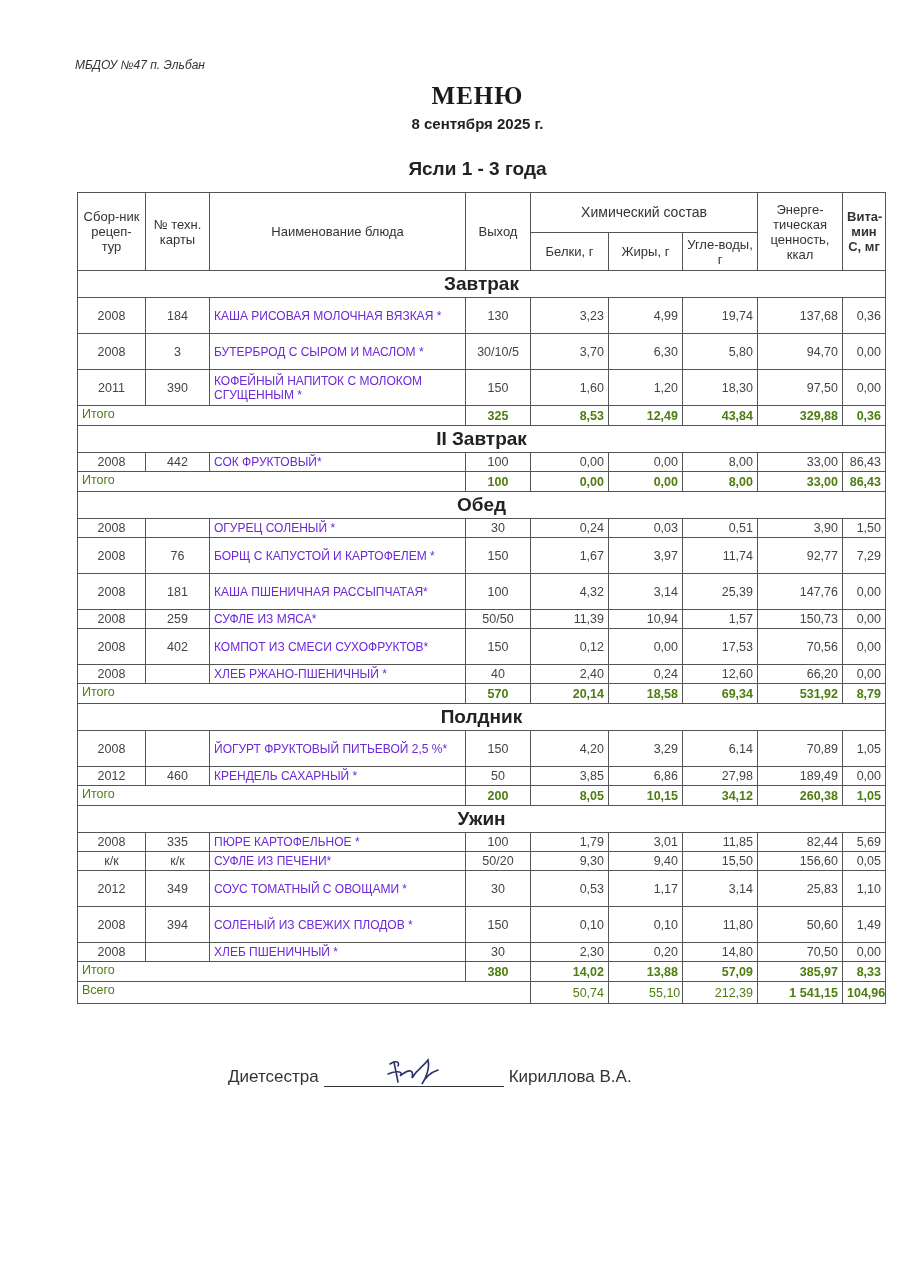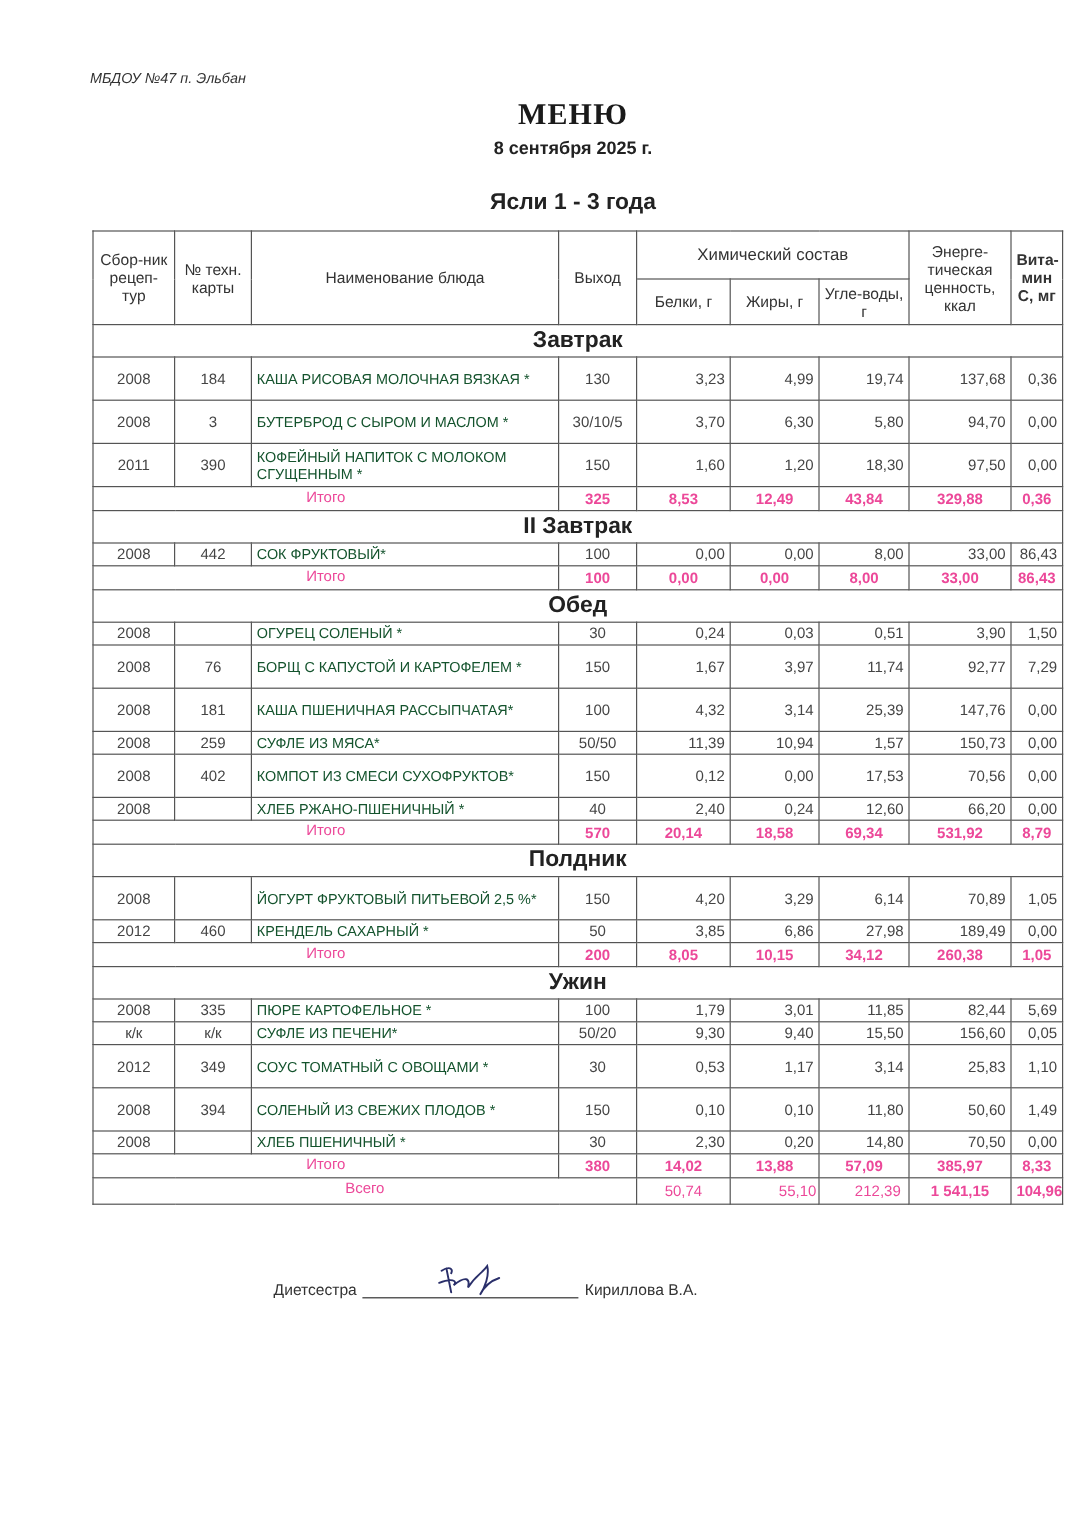--- a/index.html
+++ b/index.html
@@ -8,24 +8,24 @@
   .title { position:absolute; left:0; width:955px; top:82px; text-align:center; font-family:"Liberation Serif", serif; font-weight:bold; font-size:25px; color:#1a1a1a; letter-spacing:1px; }
   .date { position:absolute; left:0; width:955px; top:115px; text-align:center; font-weight:bold; font-size:15px; color:#222; }
   .group { position:absolute; left:0; width:955px; top:158px; text-align:center; font-weight:bold; font-size:19px; color:#222; }
   table { position:absolute; left:65px; top:192px; border-collapse:collapse; table-layout:fixed; width:808px; font-size:12.5px;margin-left:12px; }
   td, th { border:1px solid #555; padding:0 4px; color:#444; }
   th { font-weight:normal; font-size:13px; color:#333; text-align:center; line-height:15px; }
   th.bold { font-weight:bold; }
   .sec td { text-align:center; font-weight:bold; font-size:19px; color:#222; height:26px; }
   td.c { text-align:center; }
   td.r { text-align:right; }
-  td.name { font-size:12px; line-height:14px; color:#14532d; }
-  tr.total td { font-weight:bold; color:#ec4899;text-align:center; }
+  td.name { font-size:12px; line-height:14px; color:#6d28d9; }
+  tr.total td { font-weight:bold; color:#4d7c0f; }
   tr.total td.lbl { font-weight:normal; vertical-align:top; padding-top:1px; }
-  .sign { position:absolute; top:1067px; left:228px; font-size:13px; color:#333; }
+  .sign { position:absolute; top:1067px; left:228px; font-size:17px; color:#333; }
   .sign .line { display:inline-block; width:180px; border-bottom:1px solid #333; margin:0 5px; height:14px; position:relative; vertical-align:bottom; }
   .sign .scribble { position:absolute; left:60px; top:-16px; }
 </style>
 </head>
 <body>
 
 <div class="org">МБДОУ №47 п. Эльбан</div>
 <div class="title">МЕНЮ</div>
 <div class="date">8 сентября 2025 г.</div>
 <div class="group">Ясли  1 - 3 года</div>

